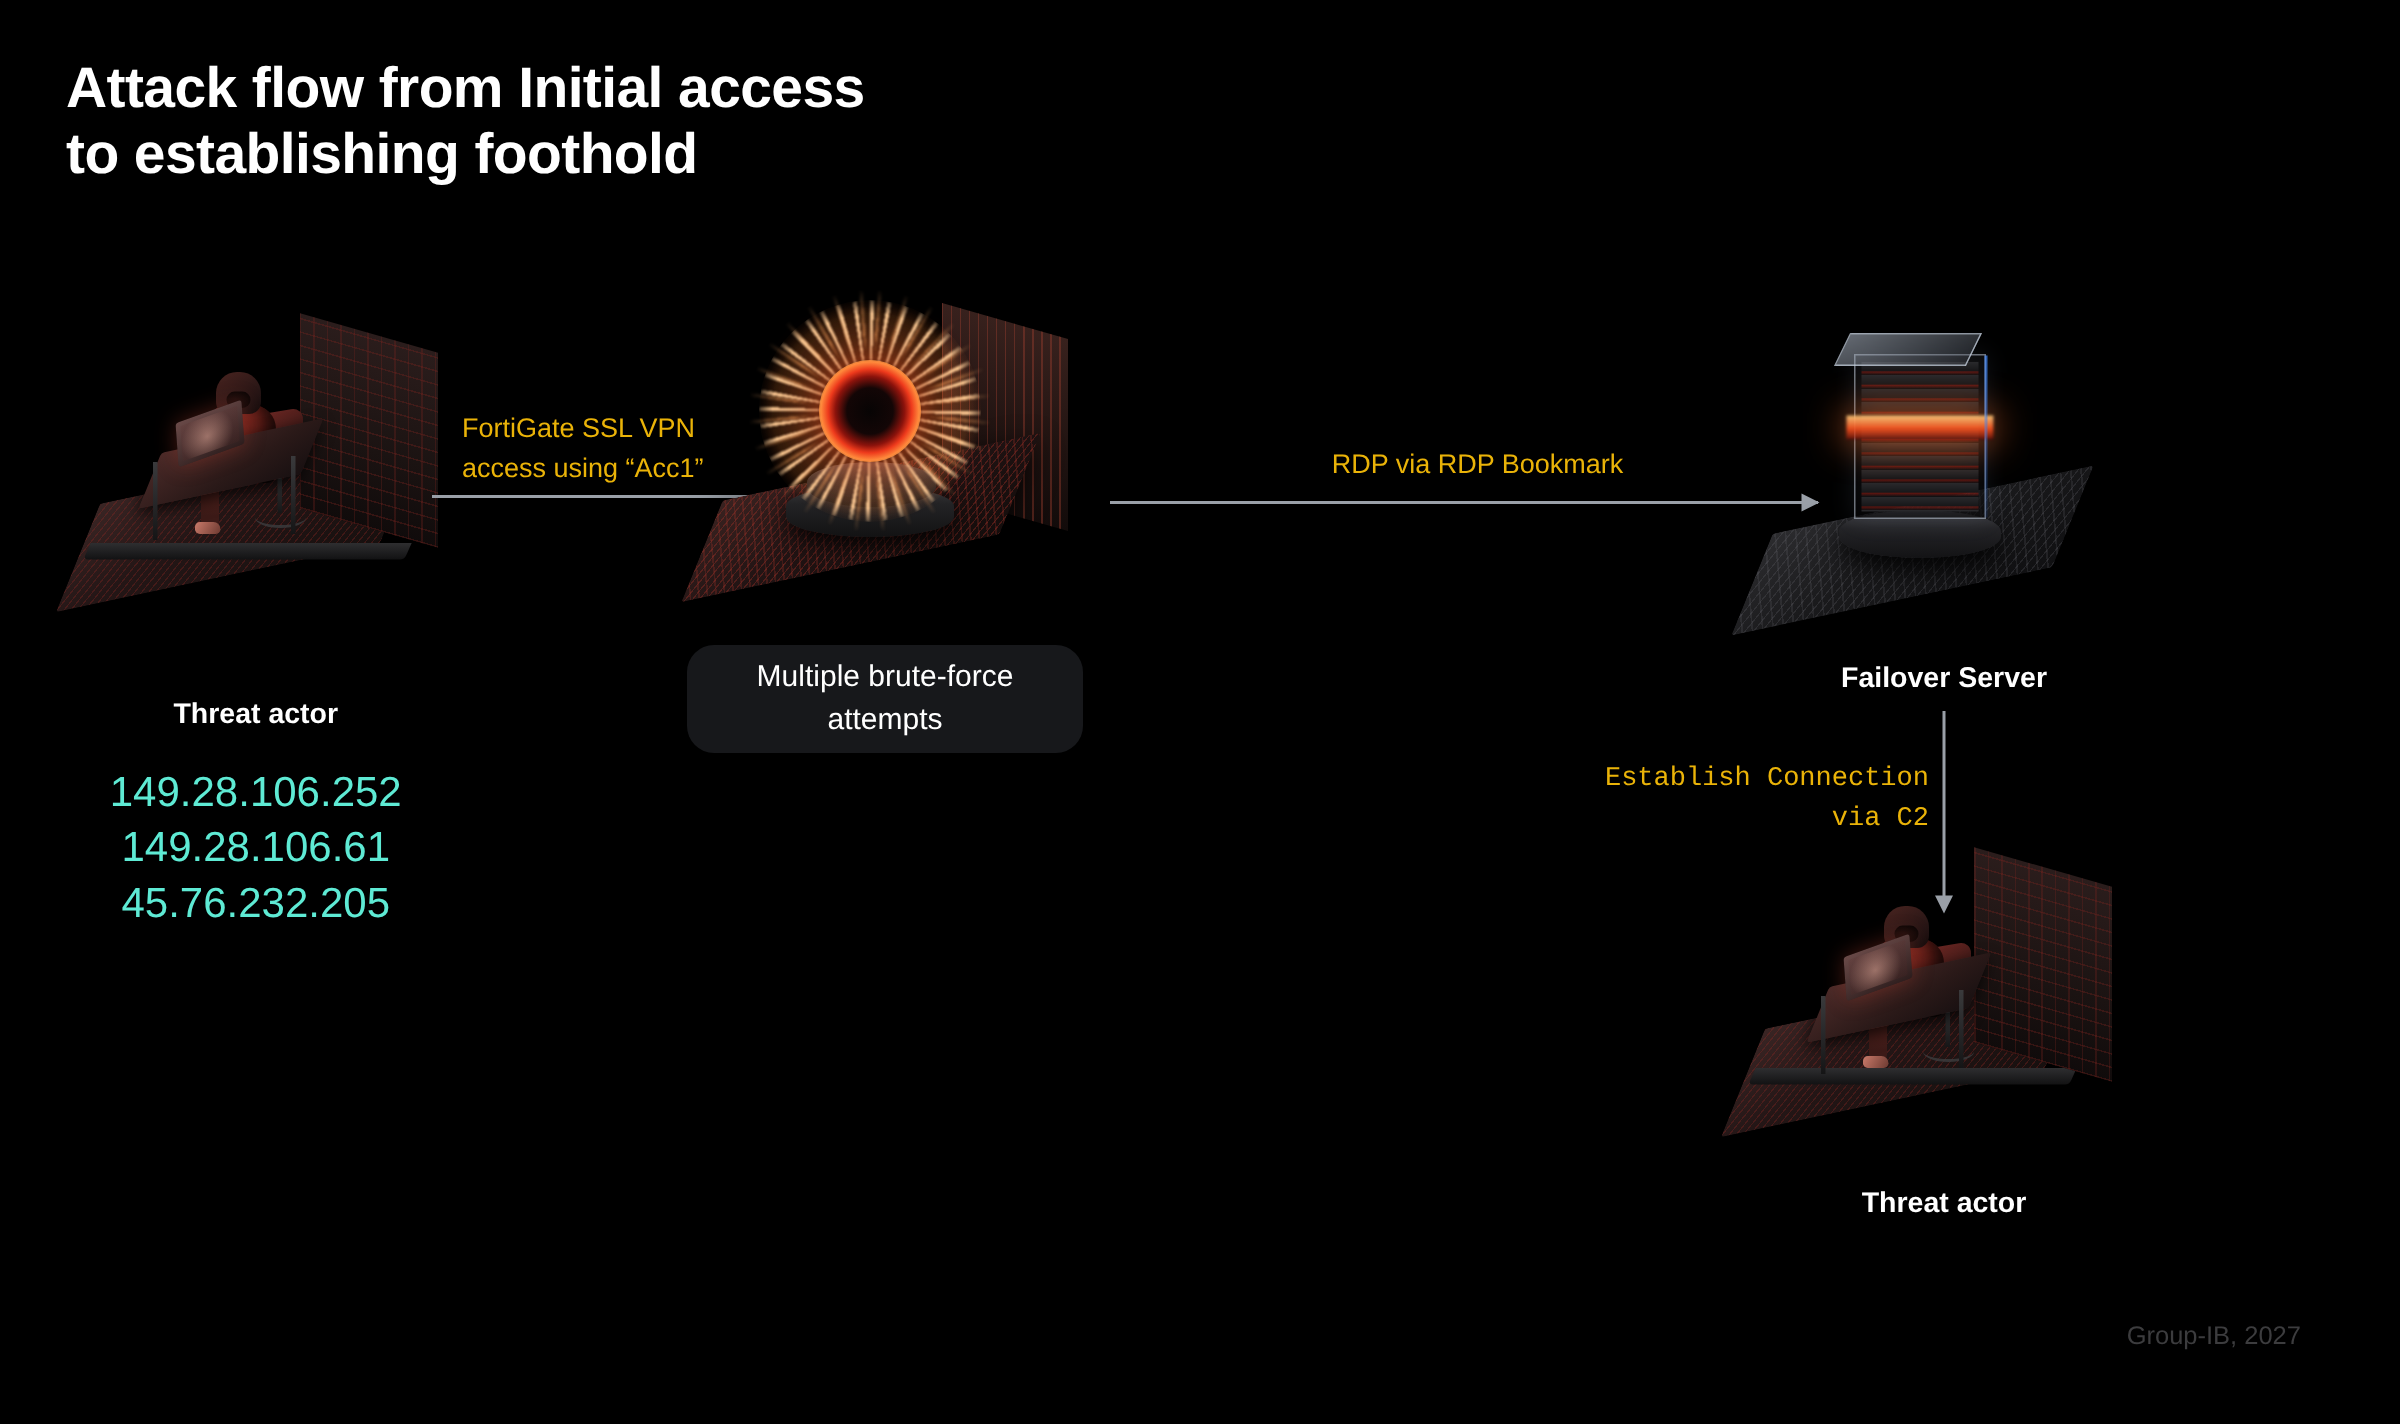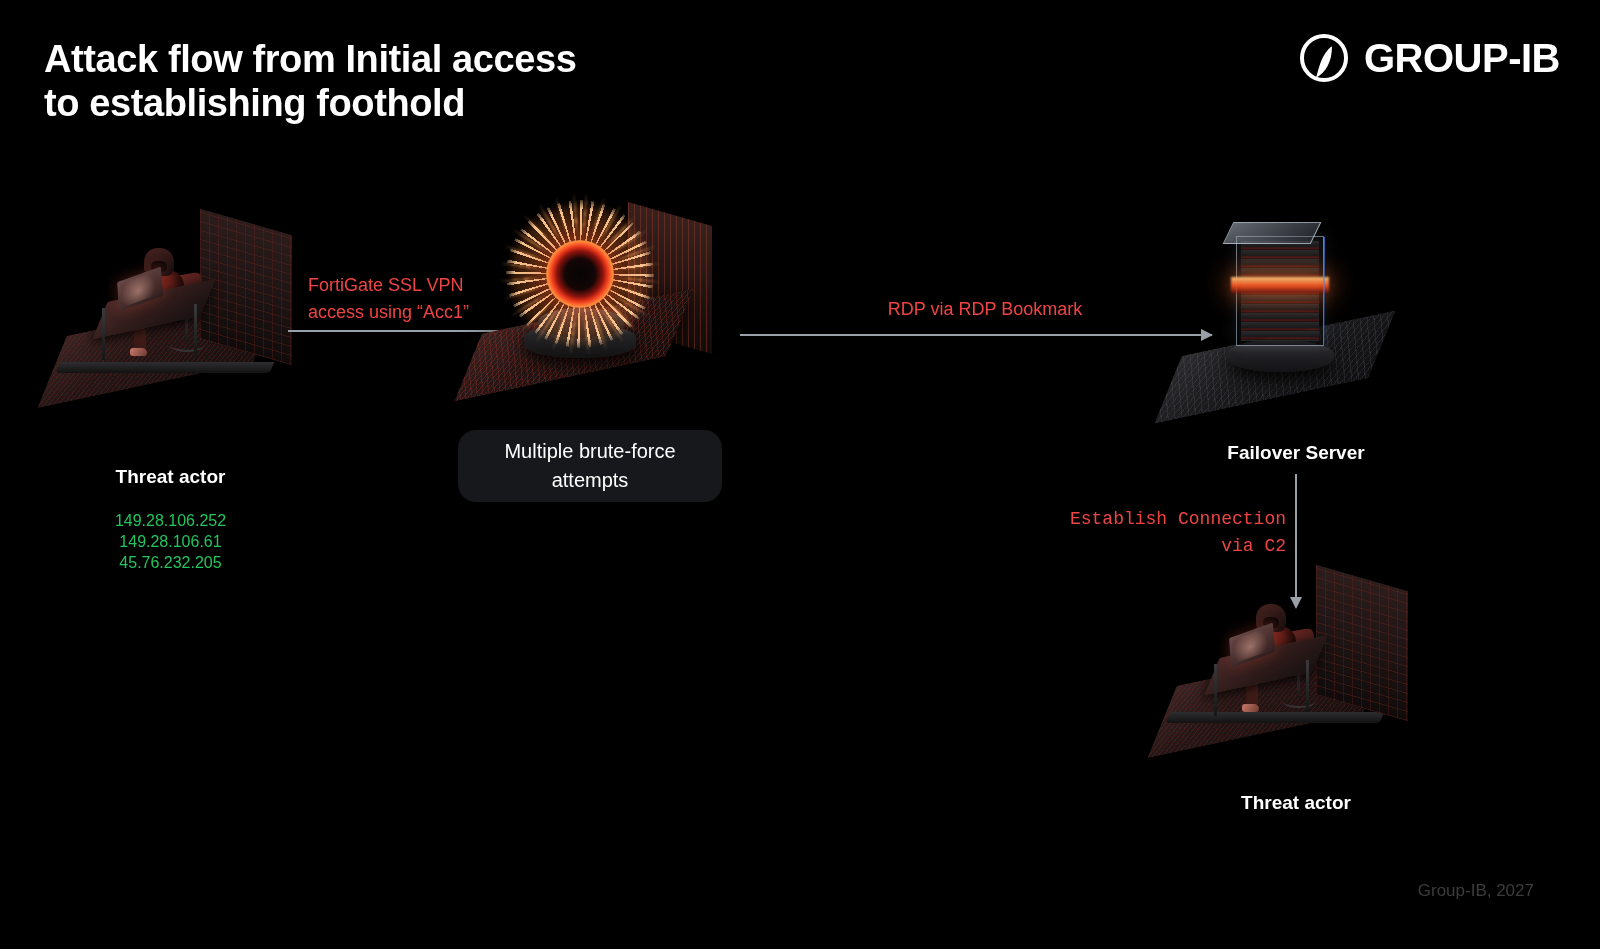--- a/index.html
+++ b/index.html
@@ -320,21 +320,21 @@
   .arrow-v::after {
     content: "";
     position: absolute;
     left: -5px; bottom: -11px;
     border-top: 12px solid #9aa0a8;
     border-left: 6px solid transparent;
     border-right: 6px solid transparent;
   }
   .edge-label {
     position: absolute;
-    color: #ef4444;
+    color: #eab308;
     font-size: 18px;
     line-height: 1.5;
     white-space: pre-line;
   }
 
   
   .callout {
     position: absolute;
     background: #17181b;
     border-radius: 18px;
@@ -358,50 +358,42 @@
   }
   .node-caption .node-title {
     display: block;
     font-size: 19px;
     font-weight: 700;
     color: #ffffff;
     margin-bottom: 4px;
   }
   .node-caption .node-sub {
     display: block;
-    font-size: 16px;
-    color: #22c55e;
+    font-size: 28px;
+    color: #5eead4;
     line-height: 1.32;
     white-space: pre-line;
   }
 
   .footer {
     position: absolute;
     right: 66px;
     bottom: 48px;
     font-size: 17px;
     color: #3c3c3e;
   }
 </style>
 </head>
 <body>
 
 <div class="stage">
 
   <div class="title">Attack flow from Initial access
 to establishing foothold</div>
 
-  <div class="logo">
-    <svg class="logo-mark" viewBox="0 0 52 52">
-      <circle cx="26" cy="26" r="22" fill="none" stroke="#ffffff" stroke-width="4"></circle>
-      <path d="M34 14 C34 30, 28 40, 18 46 C22 32, 24 22, 34 14 Z" fill="#ffffff"></path>
-      <path d="M14 36 C18 22, 26 14, 36 12" fill="none" stroke="#000000" stroke-width="3"></path>
-    </svg>
-    <span class="logo-text">GROUP-IB</span>
-  </div>
 
   <div class="actor left" style="left:52px; top:212px;">
     <div class="floor"></div>
     <div class="floor-edge"></div>
     <div class="wall"></div>
     <div class="chair-back" style="left:120px; top:62px;"></div>
     <div class="chair-post" style="left:133px; top:104px;"></div>
     <div class="chair-foot" style="left:118px; top:126px;"></div>
     <div class="body" style="left:86px; top:58px;"></div>
     <div class="hood" style="left:92px; top:36px;"></div>

